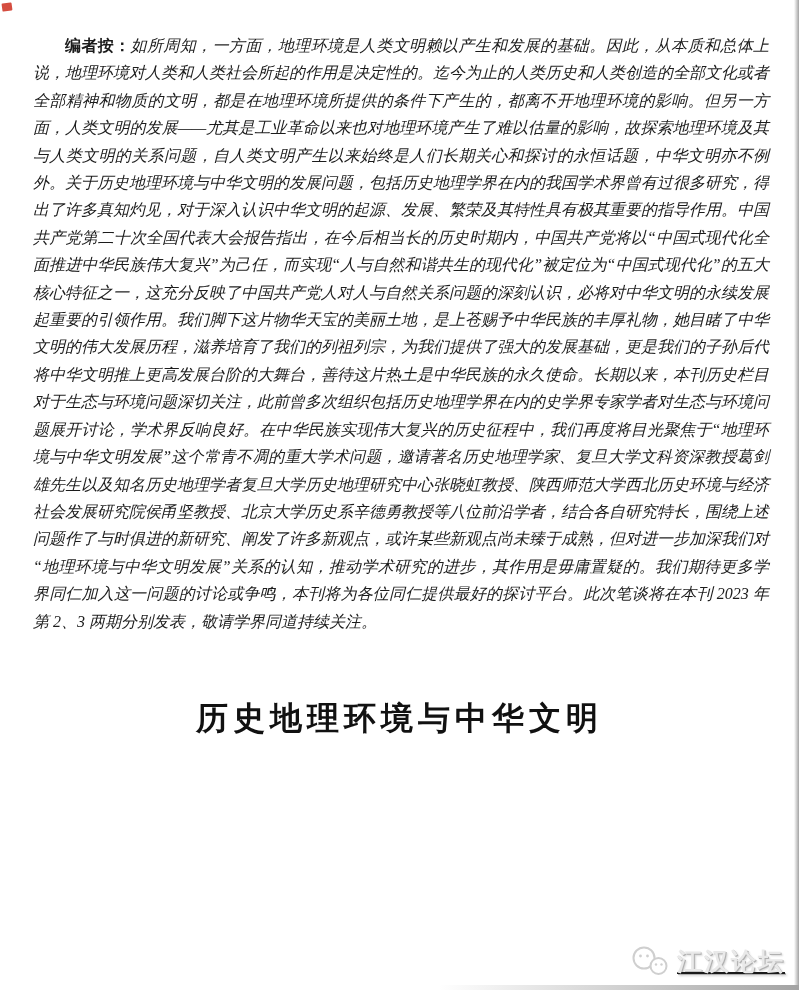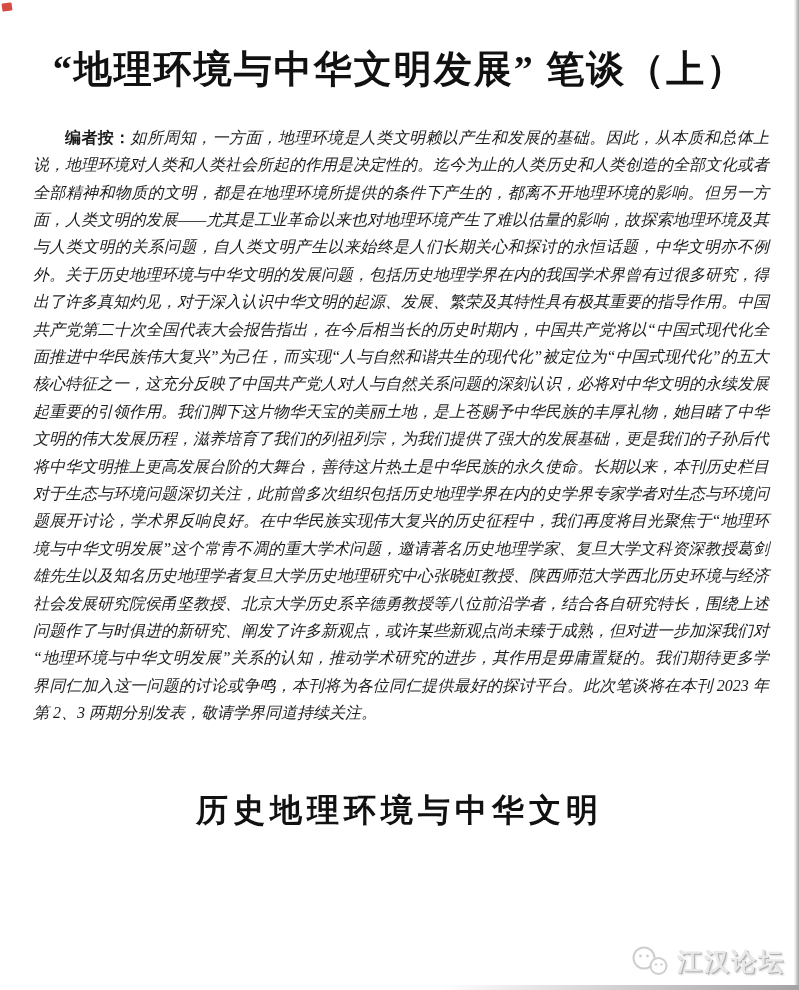--- a/index.html
+++ b/index.html
@@ -73,41 +73,41 @@
     color: #111111;
     white-space: nowrap;
   }
   .watermark {
     position: absolute;
     right: 14px;
     bottom: 12px;
     display: flex;
     align-items: center;
     gap: 7px;
+    text-decoration: underline;
   }
   .watermark-text {
     font-size: 25px;
     font-weight: 700;
     letter-spacing: 2px;
     color: #e9e9e9;
     text-shadow: 1px 1px 0 #b0b0b0, 2px 2px 2px #d6d6d6;
     white-space: nowrap;
   }
   .watermark-icon svg {
     display: block;
   }
 </style>
 </head>
 <body>
 
 <div class="page">
 
   <span class="corner-mark"></span>
 
-  <h1 class="main-title">“地理环境与中华文明发展” 笔谈（上）</h1>
 
   <p class="editor-note">
     <strong class="note-label">编者按：</strong><span>如所周知，一方面，地理环境是人类文明赖以产生和发展的基础。因此，从本质和总体上说，地理环境对人类和人类社会所起的作用是决定性的。迄今为止的人类历史和人类创造的全部文化或者全部精神和物质的文明，都是在地理环境所提供的条件下产生的，都离不开地理环境的影响。但另一方面，人类文明的发展——尤其是工业革命以来也对地理环境产生了难以估量的影响，故探索地理环境及其与人类文明的关系问题，自人类文明产生以来始终是人们长期关心和探讨的永恒话题，中华文明亦不例外。关于历史地理环境与中华文明的发展问题，包括历史地理学界在内的我国学术界曾有过很多研究，得出了许多真知灼见，对于深入认识中华文明的起源、发展、繁荣及其特性具有极其重要的指导作用。中国共产党第二十次全国代表大会报告指出，在今后相当长的历史时期内，中国共产党将以“中国式现代化全面推进中华民族伟大复兴”为己任，而实现“人与自然和谐共生的现代化”被定位为“中国式现代化”的五大核心特征之一，这充分反映了中国共产党人对人与自然关系问题的深刻认识，必将对中华文明的永续发展起重要的引领作用。我们脚下这片物华天宝的美丽土地，是上苍赐予中华民族的丰厚礼物，她目睹了中华文明的伟大发展历程，滋养培育了我们的列祖列宗，为我们提供了强大的发展基础，更是我们的子孙后代将中华文明推上更高发展台阶的大舞台，善待这片热土是中华民族的永久使命。长期以来，本刊历史栏目对于生态与环境问题深切关注，此前曾多次组织包括历史地理学界在内的史学界专家学者对生态与环境问题展开讨论，学术界反响良好。在中华民族实现伟大复兴的历史征程中，我们再度将目光聚焦于“地理环境与中华文明发展”这个常青不凋的重大学术问题，邀请著名历史地理学家、复旦大学文科资深教授葛剑雄先生以及知名历史地理学者复旦大学历史地理研究中心张晓虹教授、陕西师范大学西北历史环境与经济社会发展研究院侯甬坚教授、北京大学历史系辛德勇教授等八位前沿学者，结合各自研究特长，围绕上述问题作了与时俱进的新研究、阐发了许多新观点，或许某些新观点尚未臻于成熟，但对进一步加深我们对“地理环境与中华文明发展”关系的认知，推动学术研究的进步，其作用是毋庸置疑的。我们期待更多学界同仁加入这一问题的讨论或争鸣，本刊将为各位同仁提供最好的探讨平台。此次笔谈将在本刊 2023 年第 2、3 两期分别发表，敬请学界同道持续关注。</span>
   </p>
 
   <h2 class="article-title">历史地理环境与中华文明</h2>
 
   <div class="watermark">
     <span class="watermark-icon">
       <svg width="40" height="32" viewBox="0 0 40 32" aria-hidden="true">

